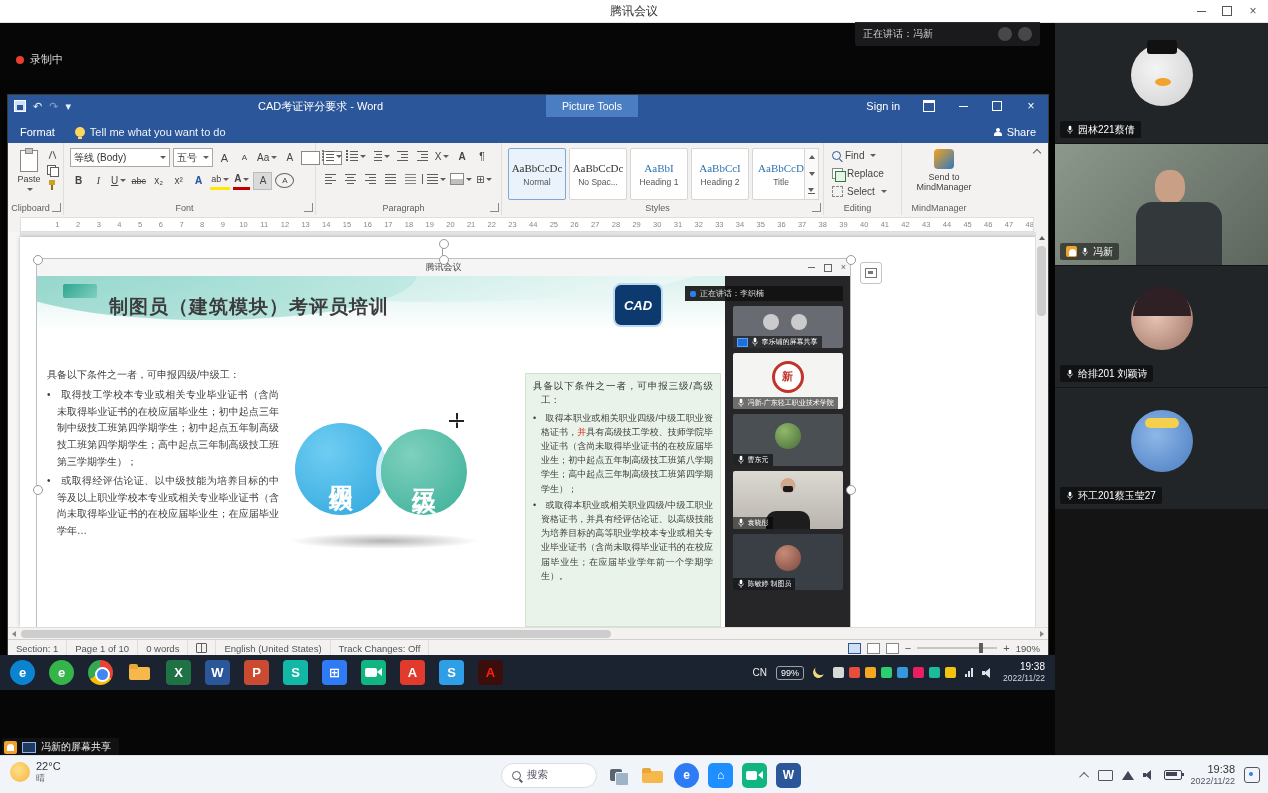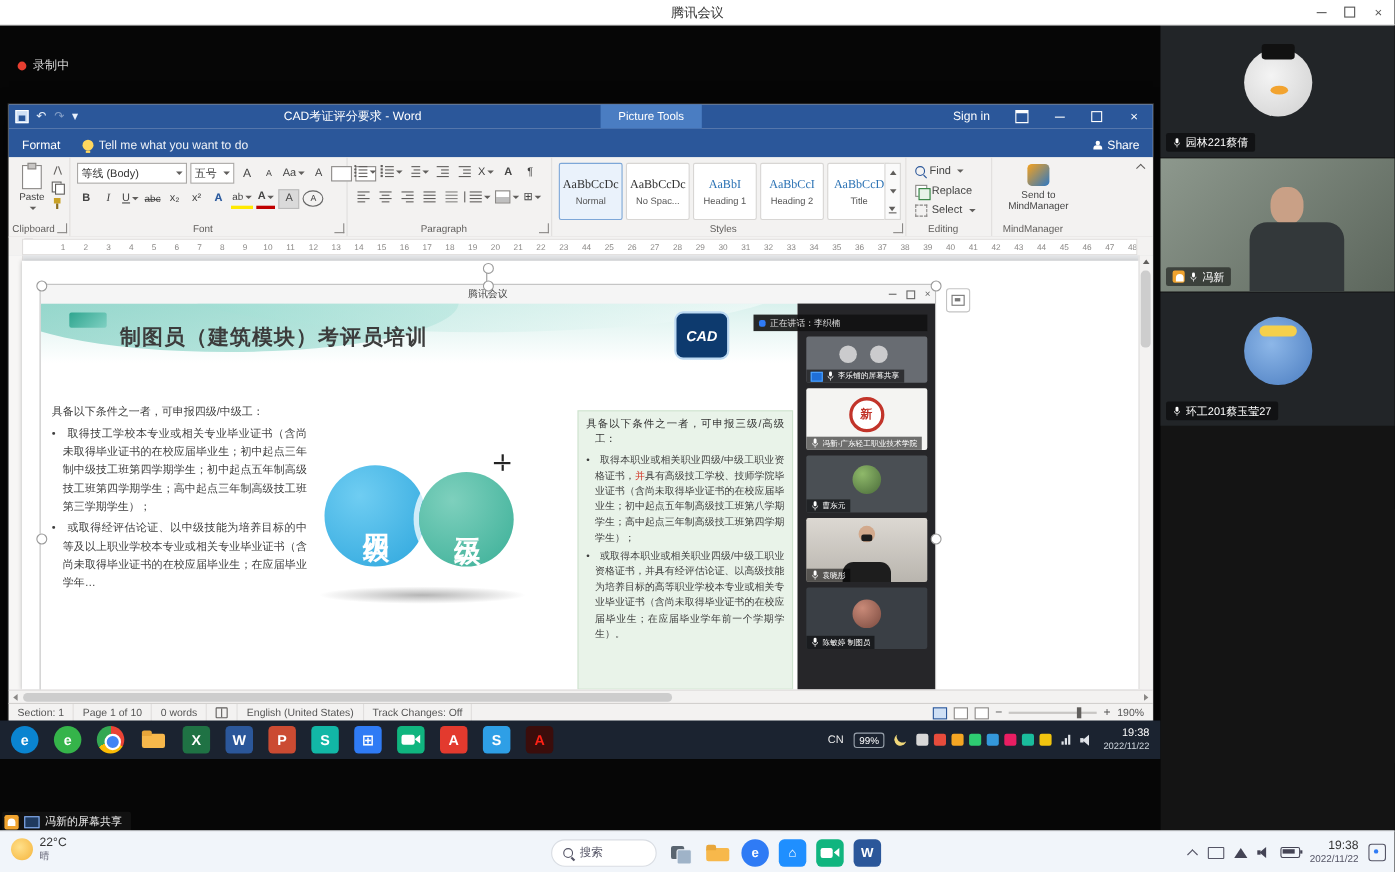--- a/index.html
+++ b/index.html
@@ -393,20 +393,25 @@
     </div>
   </header>
 
   <main class="stage">
 
     <div class="rec">
       <span class="rec-dot"></span>
       <span>录制中</span>
     </div>
 
+    <div class="speak-banner">
+      <span class="txt">正在讲话：冯新</span>
+      <span class="ghost"></span>
+      <span class="ghost"></span>
+    </div>
 
     <section class="word">
 
       <div class="w-titlebar">
         <div class="qat">
           <span class="floppy"></span>
           <span class="g">↶</span>
           <span class="g dim">↷</span>
           <span class="g">▾</span>
         </div>
@@ -985,20 +990,31 @@
         <div class="tlabel">
           <span class="chip-share sm"></span>
           <svg viewBox="0 0 12 14" width="8" height="10">
             <rect x="4" y="0.5" width="4" height="7" rx="2" fill="#fff"></rect>
             <path d="M2.5 6.5a3.5 3.5 0 0 0 7 0" fill="none" stroke="#fff" stroke-width="1"></path>
             <line x1="6" y1="10" x2="6" y2="13" stroke="#fff" stroke-width="1"></line>
           </svg>
           <span class="nm">冯新</span>
         </div>
       </div>
+      <div class="tile s-photo">
+        <span class="ava a-photo"></span>
+        <div class="tlabel">
+          <svg viewBox="0 0 12 14" width="8" height="10">
+            <rect x="4" y="0.5" width="4" height="7" rx="2" fill="#fff"></rect>
+            <path d="M2.5 6.5a3.5 3.5 0 0 0 7 0" fill="none" stroke="#fff" stroke-width="1"></path>
+            <line x1="6" y1="10" x2="6" y2="13" stroke="#fff" stroke-width="1"></line>
+          </svg>
+          <span class="nm">给排201 刘颖诗</span>
+        </div>
+      </div>
       <div class="tile s-blue">
         <span class="ava a-blue"></span>
         <div class="tlabel">
           <svg viewBox="0 0 12 14" width="8" height="10">
             <rect x="4" y="0.5" width="4" height="7" rx="2" fill="#fff"></rect>
             <path d="M2.5 6.5a3.5 3.5 0 0 0 7 0" fill="none" stroke="#fff" stroke-width="1"></path>
             <line x1="6" y1="10" x2="6" y2="13" stroke="#fff" stroke-width="1"></line>
           </svg>
           <span class="nm">环工201蔡玉莹27</span>
         </div>

